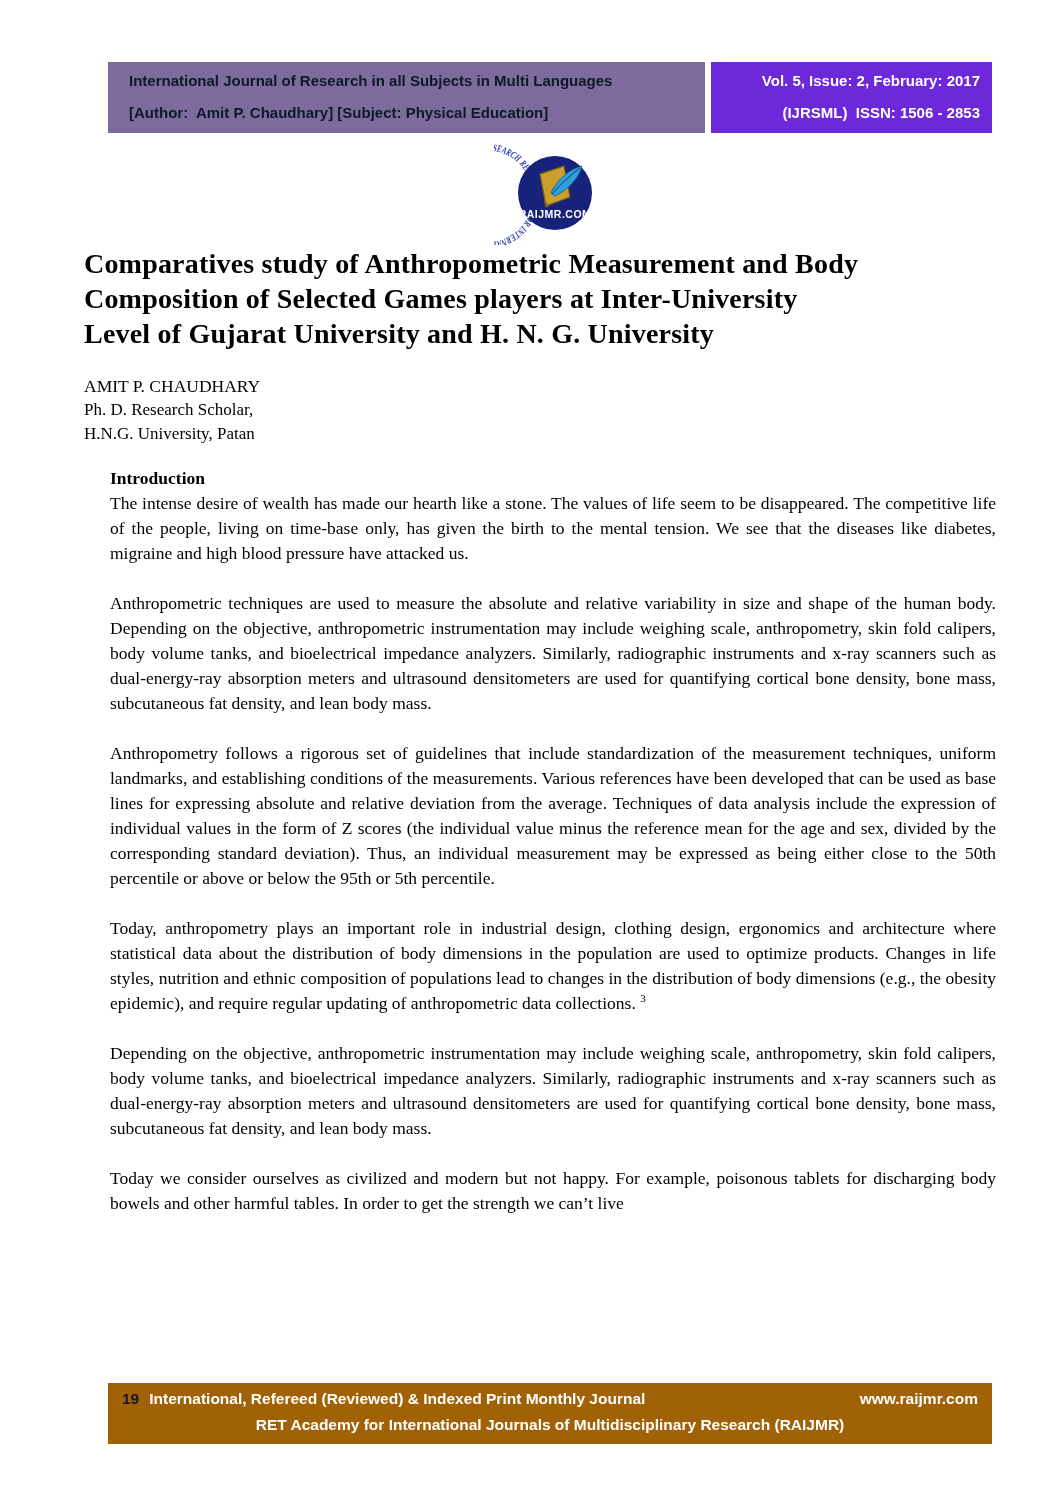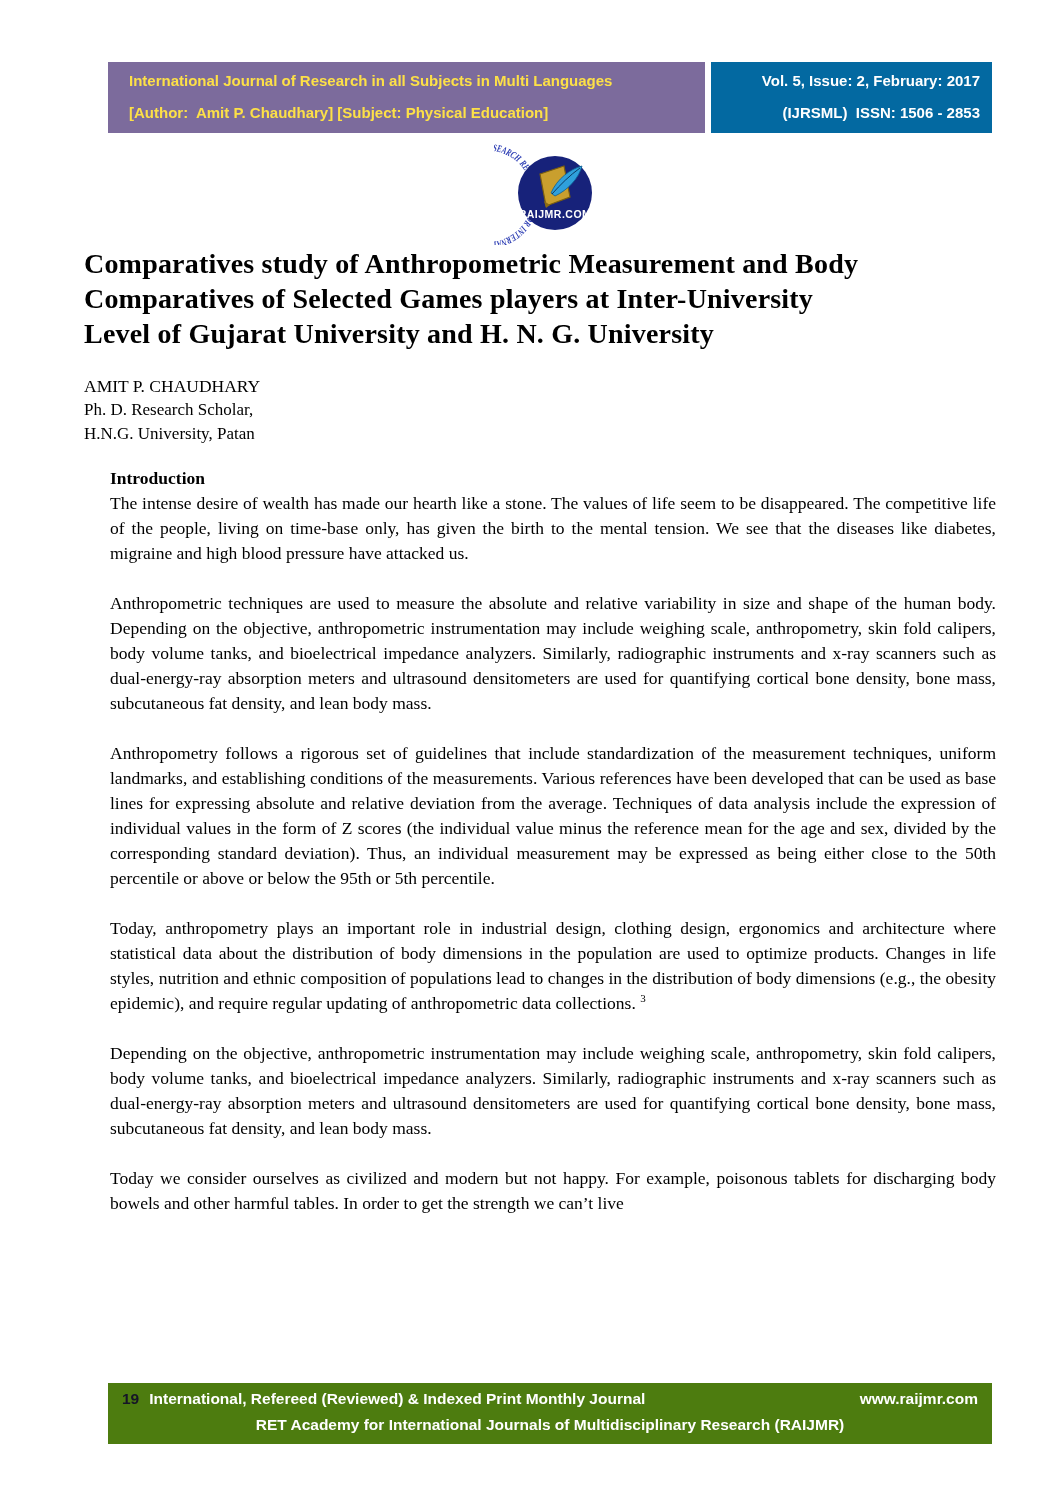--- a/index.html
+++ b/index.html
@@ -18,31 +18,31 @@
   .header-row {
     position: absolute;
     left: 108px; top: 62px;
     width: 884px; height: 71px;
     display: flex;
     gap: 6px;
   }
   .journal-box {
     flex: 1;
     background: #7C6B9C;
-    color: #fde047;
+    color: #0f172a;
     font-family: "Liberation Sans", sans-serif;
     font-weight: bold;
     font-size: 15px;
     padding: 11px 10px 0 21px;
     line-height: 1;
   }
   .journal-box .hline { margin-bottom: 17px; white-space: pre; }
   .issue-box {
     width: 281px;
-    background: #0369a1;
+    background: #6d28d9;
     color: #ffffff;
     font-family: "Liberation Sans", sans-serif;
     font-weight: bold;
     font-size: 15px;
     text-align: right;
     padding: 11px 12px 0 0;
     line-height: 1;
   }
   .issue-box .hline { margin-bottom: 17px; white-space: pre; }
 
@@ -86,21 +86,21 @@
   .section-heading { font-weight: bold; }
   .content p { margin-bottom: 25px; }
   .content p.no-gap { margin-bottom: 3px; }
   .content sup { font-size: 11px; vertical-align: super; line-height: 0; }
 
   
   .footer {
     position: absolute;
     left: 108px; top: 1383px;
     width: 884px; height: 61px;
-    background: #4d7c0f;
+    background: #a16207;
     color: #ffffff;
     font-family: "Liberation Sans", sans-serif;
     font-weight: bold;
     font-size: 15.5px;
     padding: 7px 14px 0 14px;
   }
   .footer-line1 {
     display: flex;
     align-items: baseline;
     margin-bottom: 7px;
@@ -139,21 +139,21 @@
       <path d="M46,35 L70,27 L76,58 L52,67 Z" fill="#C99F2E" stroke="#7A5E10" stroke-width="1.2"></path>
       <path d="M50,62 L56,66 L52,69 Z" fill="#8A6A14"></path>
       <path d="M57,54 C63,40 76,30 88,27 C85,39 74,51 61,57 Z" fill="#2FA0DC" stroke="#0E5E92" stroke-width="0.8"></path>
       <path d="M58,55 C66,46 76,36 86,29" fill="none" stroke="#0A3B63" stroke-width="1"></path>
       <text x="61" y="79" text-anchor="middle" font-family="Liberation Sans, sans-serif" font-size="10.5" font-weight="bold" fill="#FFFFFF" letter-spacing="0.5">RAIJMR.COM</text>
     </svg>
   </div>
 
   <div class="title-block">
     <div>Comparatives study of Anthropometric Measurement and Body</div>
-    <div>Comparatives of Selected Games players at Inter-University</div>
+    <div>Composition of Selected Games players at Inter-University</div>
     <div>Level of Gujarat University and H. N. G. University</div>
   </div>
 
   <div class="author-block">
     <div class="author-name">AMIT P. CHAUDHARY</div>
     <div>Ph. D. Research Scholar,</div>
     <div>H.N.G. University, Patan</div>
   </div>
 
   <div class="content">

